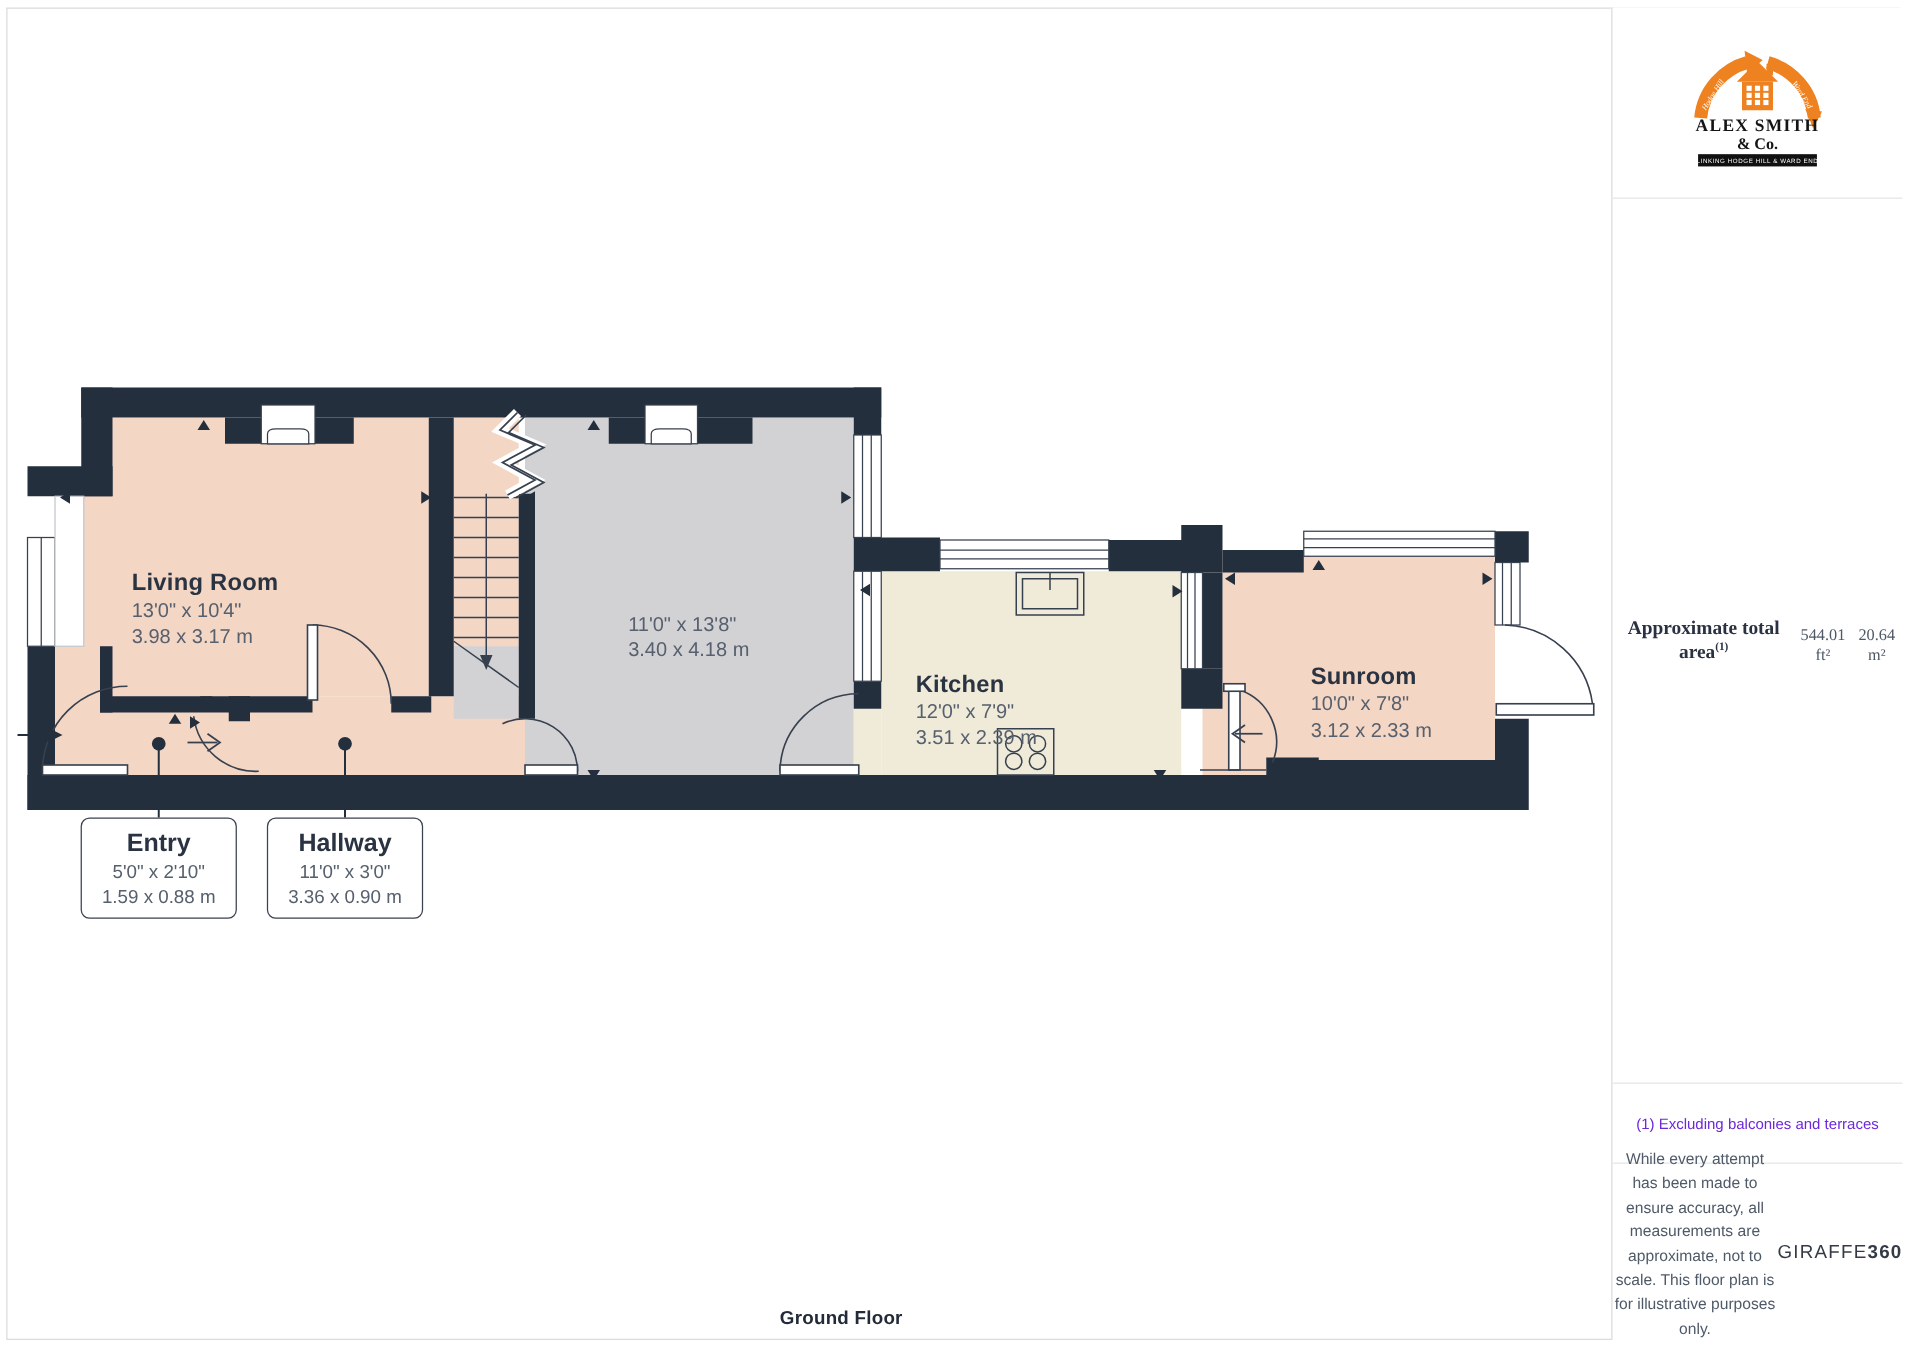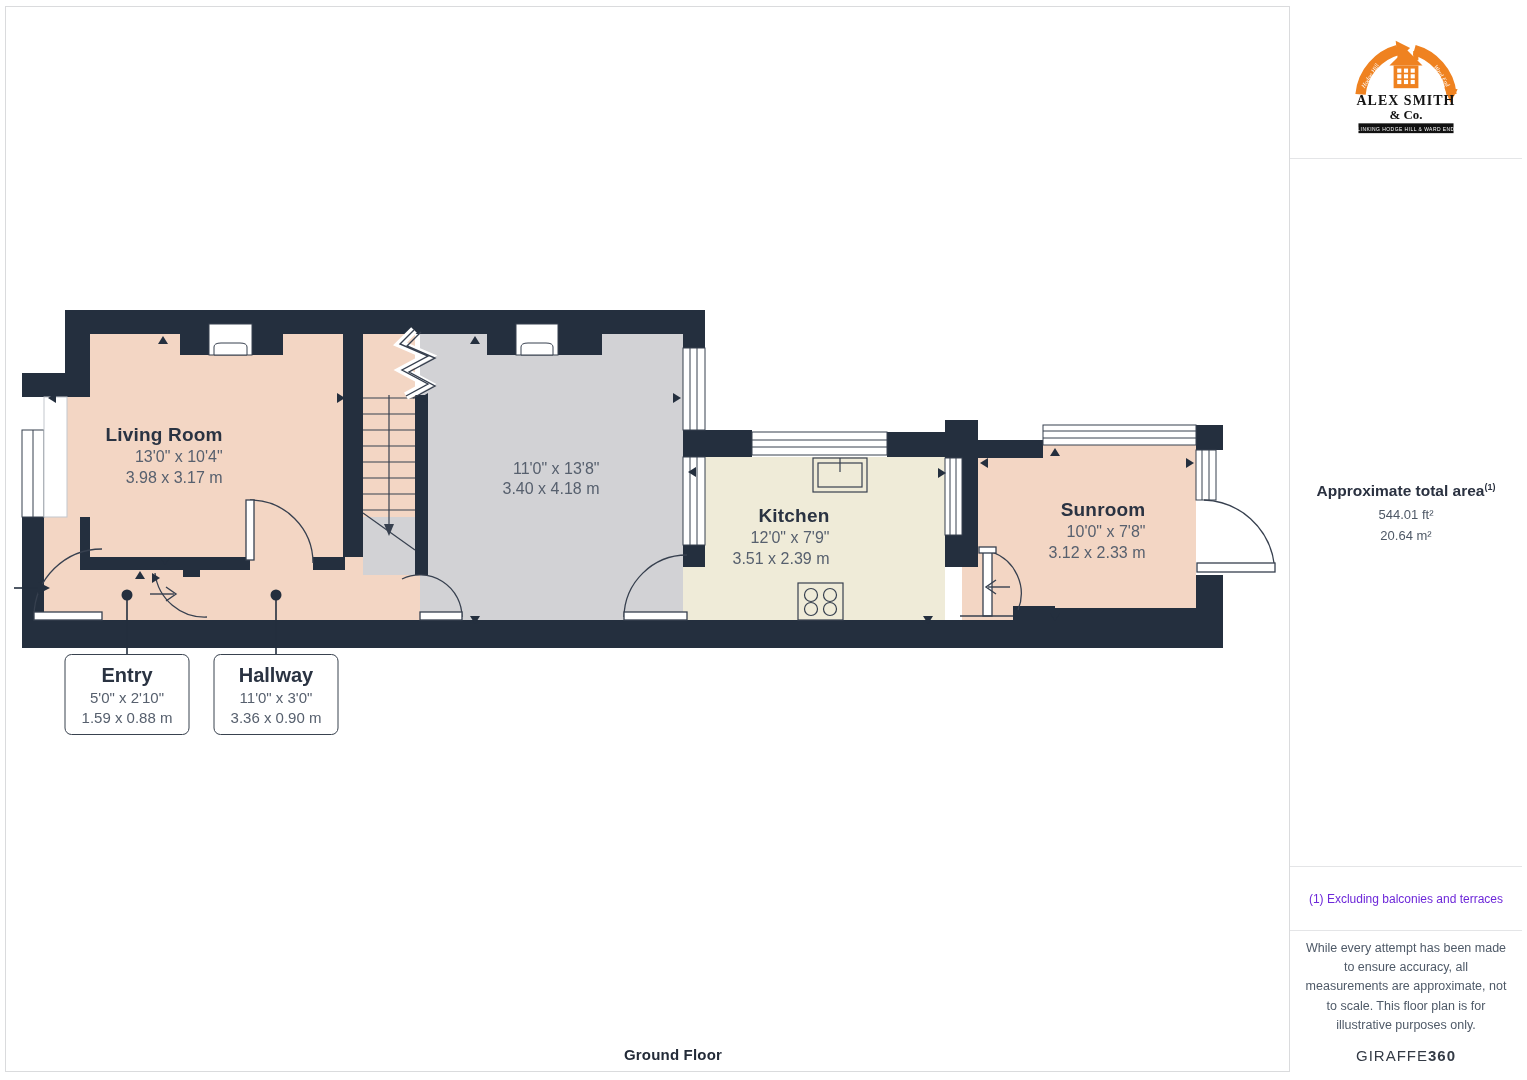--- a/index.html
+++ b/index.html
@@ -9,21 +9,21 @@
     font-family:"Liberation Sans","DejaVu Sans",sans-serif;
     -webkit-font-smoothing:antialiased;
   }
   .frame{
     position:absolute;left:5px;top:6px;width:1515px;height:1066px;
     border:1px solid #dadbdd;box-sizing:border-box;pointer-events:none;
   }
   .plan-svg{position:absolute;left:0;top:0;}
   .room-label{
     position:absolute;transform:translate(-50%,-50%);
-    text-align:right;line-height:1.28;white-space:nowrap;
+    text-align:left;line-height:1.28;white-space:nowrap;margin-top:32px;
   }
   .room-name{font-size:19px;font-weight:bold;color:#2a3342;letter-spacing:.2px;}
   .room-dim{font-size:16px;color:#57606e;}
   .callout{
     position:absolute;transform:translateX(-50%);
     background:#ffffff;border:1.5px solid #39424f;border-radius:7px;
     padding:7px 9px;text-align:center;line-height:1.3;white-space:nowrap;min-width:105px;
   }
   .callout-name{font-size:20px;font-weight:bold;color:#2a3342;}
   .callout-dim{font-size:15px;color:#57606e;}
@@ -34,34 +34,35 @@
   .sidebar{
     position:absolute;left:1289px;top:6px;width:233px;height:1066px;
     border-left:1px solid #dadbdd;box-sizing:border-box;
     display:flex;flex-direction:column;background:#fff;
   }
   .logo-section{
     height:153px;border-bottom:1px solid #e4e5e7;box-sizing:border-box;
     display:flex;align-items:center;justify-content:center;
   }
   .area-section{
-    flex:1;display:flex;flex-direction:column;align-items:center;justify-content:center;
+    flex:1;display:flex;align-items:center;justify-content:center;
     text-align:center;
+    font-family:Liberation Serif, serif;
   }
   .area-title{font-size:15.5px;font-weight:bold;color:#2a3140;}
   .area-title sup{font-size:9px;}
   .area-val{font-size:13px;color:#4e5866;margin-top:6px;}
   .footnote-section{
     height:64px;border-top:1px solid #e4e5e7;box-sizing:border-box;
     display:flex;align-items:center;justify-content:center;
     font-size:12px;color:#6d28d9;text-align:center;
   }
   .disclaimer-section{
     height:142px;border-top:1px solid #e4e5e7;box-sizing:border-box;
-    display:flex;flex-direction:column;align-items:center;justify-content:center;
+    display:flex;align-items:center;justify-content:center;
     text-align:center;
   }
   .disclaimer-text{
     width:208px;font-size:12.5px;line-height:1.55;color:#4f5a68;margin:0 0 12px 0;
   }
   .brand{font-size:15px;letter-spacing:1px;color:#343b46;}
   .brand .b-name{font-weight:400;margin-top:40px;}
   .brand .b-suffix{font-weight:bold;}
 </style>
 </head>

